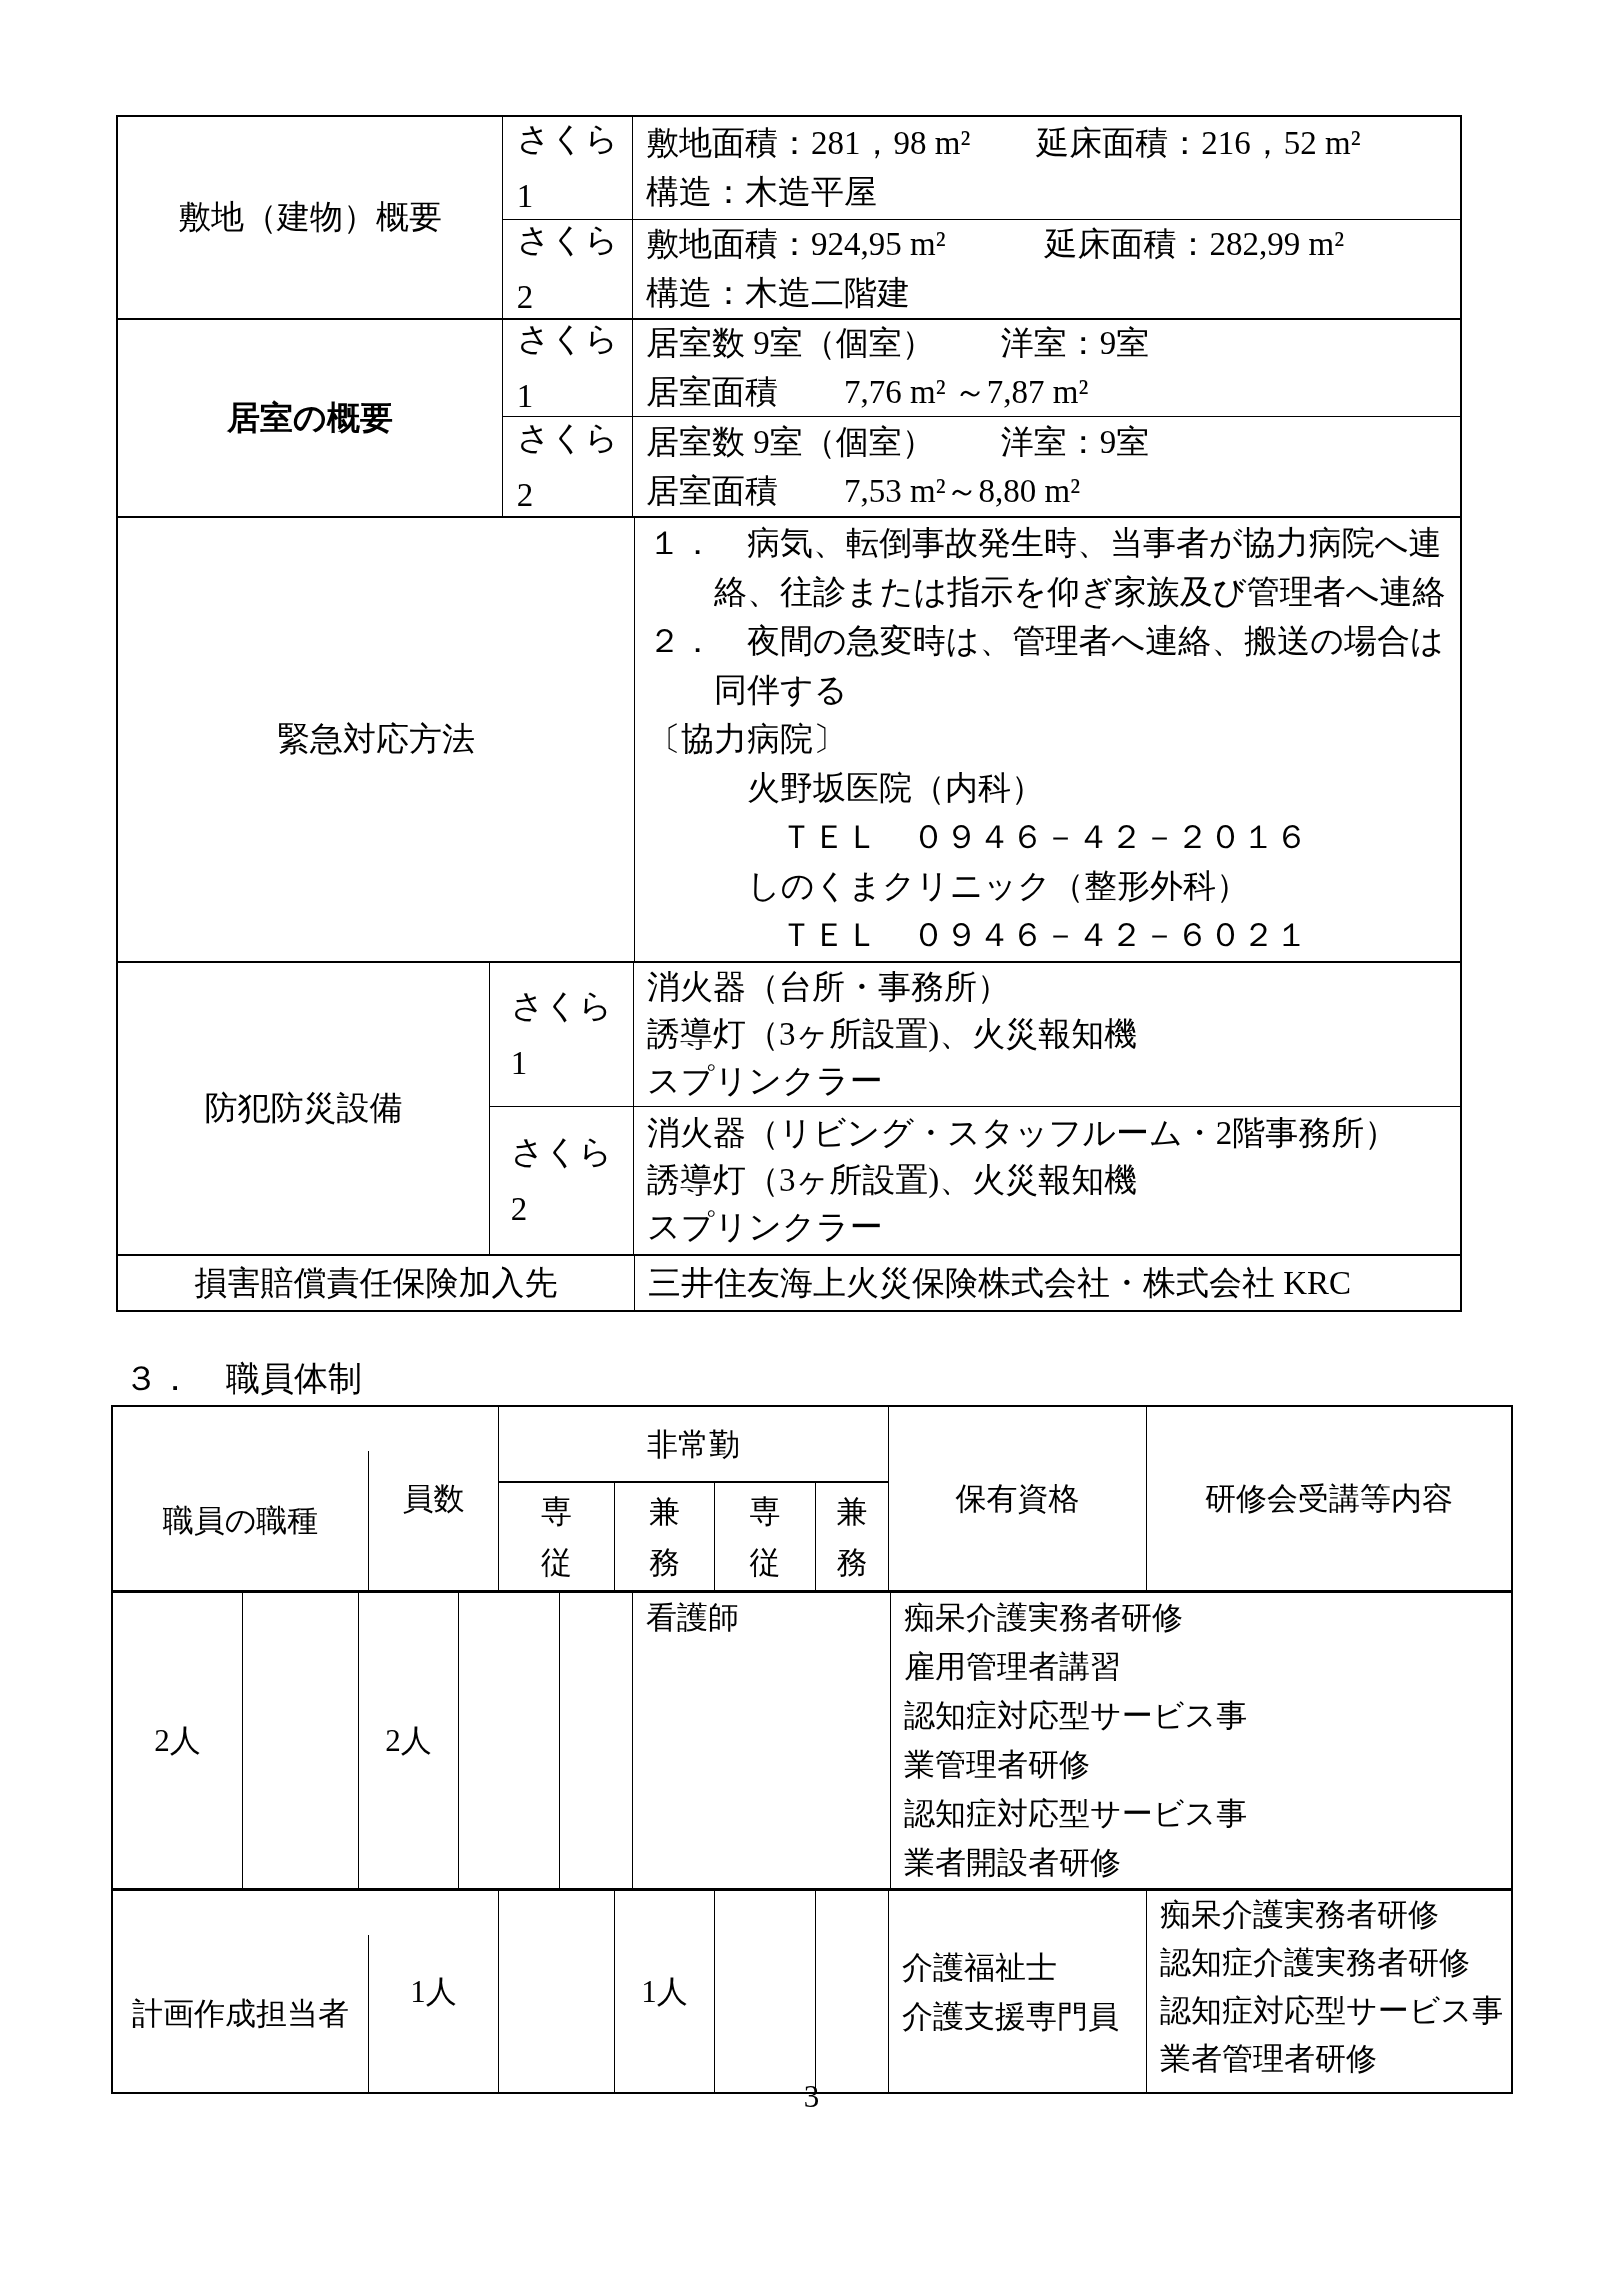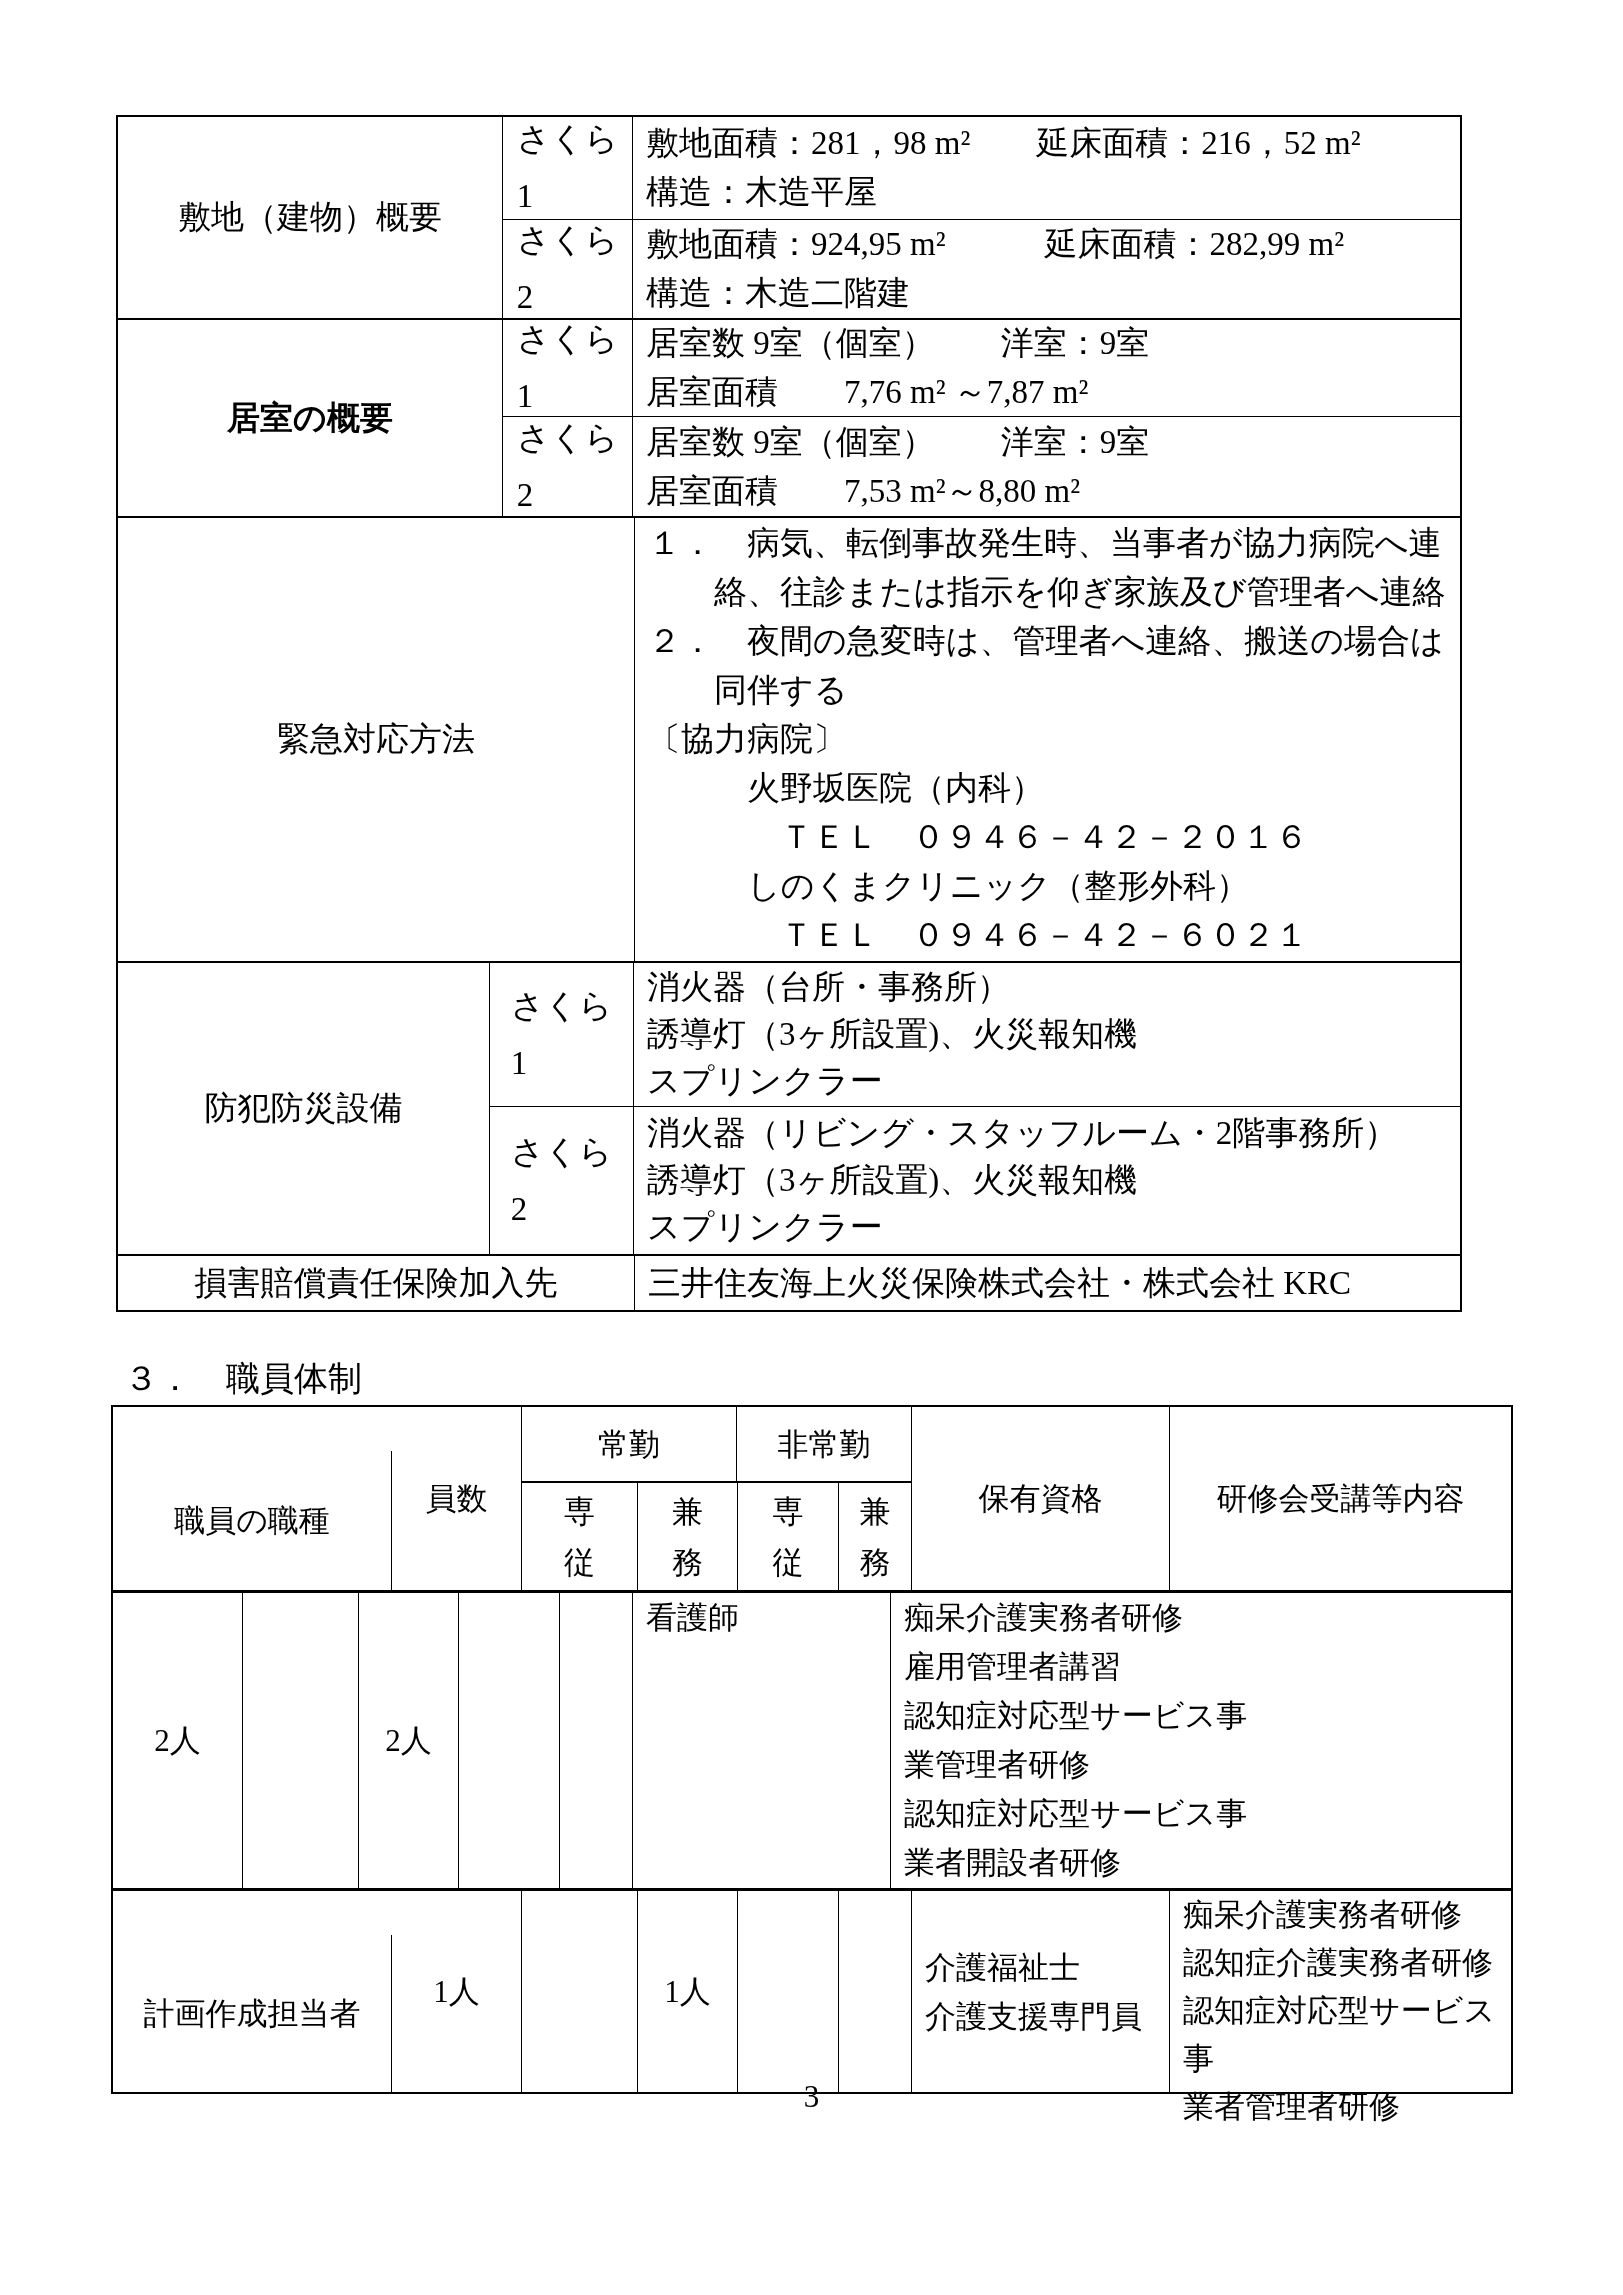--- a/index.html
+++ b/index.html
@@ -63,21 +63,21 @@
     border-right:1.3px solid #000; box-sizing:border-box; flex-shrink:0;
   }
   .qcell {
     display:flex; box-sizing:border-box; border-right:1.3px solid #000; flex-shrink:0;
     padding-left:13px; line-height:49px;
   }
   .kcell { flex:1; box-sizing:border-box; padding-left:13px; min-width:0; }
   .top-align { align-items:flex-start; }
   .r1 .kcell { line-height:49px; }
   .r2 .kcell { line-height:48px; }
-  .w-c1 { width:279px;margin-top:44px; } .w-c2 { width:130px; }
+  .w-c1 { width:256px;margin-top:44px; } .w-c2 { width:130px; }
   .w-s1 { width:116px; } .w-s2 { width:100px; } .w-s3 { width:101px; } .w-s4 { width:73px; }
   .w-q  { width:258px; }
   
   .pagenum { position:absolute; left:0; top:2079px; width:1623px; text-align:center; font-size:31px; }
 </style>
 </head>
 <body>
 
 <div class="page">
 
@@ -160,21 +160,20 @@
 
   <div class="heading">３．　職員体制</div>
 
   <div class="t2">
 
     <div class="hd">
       <div class="hcell w-c1">職員の職種</div>
       <div class="hcell w-c2">員数</div>
       <div class="midcol">
         <div class="midtop">
-          <div class="vcell" style="width:215px;">常勤</div>
           <div class="vcell last" style="flex:1;">非常勤</div>
         </div>
         <div class="midbot">
           <div class="vcell pre w-s1">専
 従</div>
           <div class="vcell pre w-s2">兼
 務</div>
           <div class="vcell pre w-s3">専
 従</div>
           <div class="vcell pre last" style="flex:1;">兼

